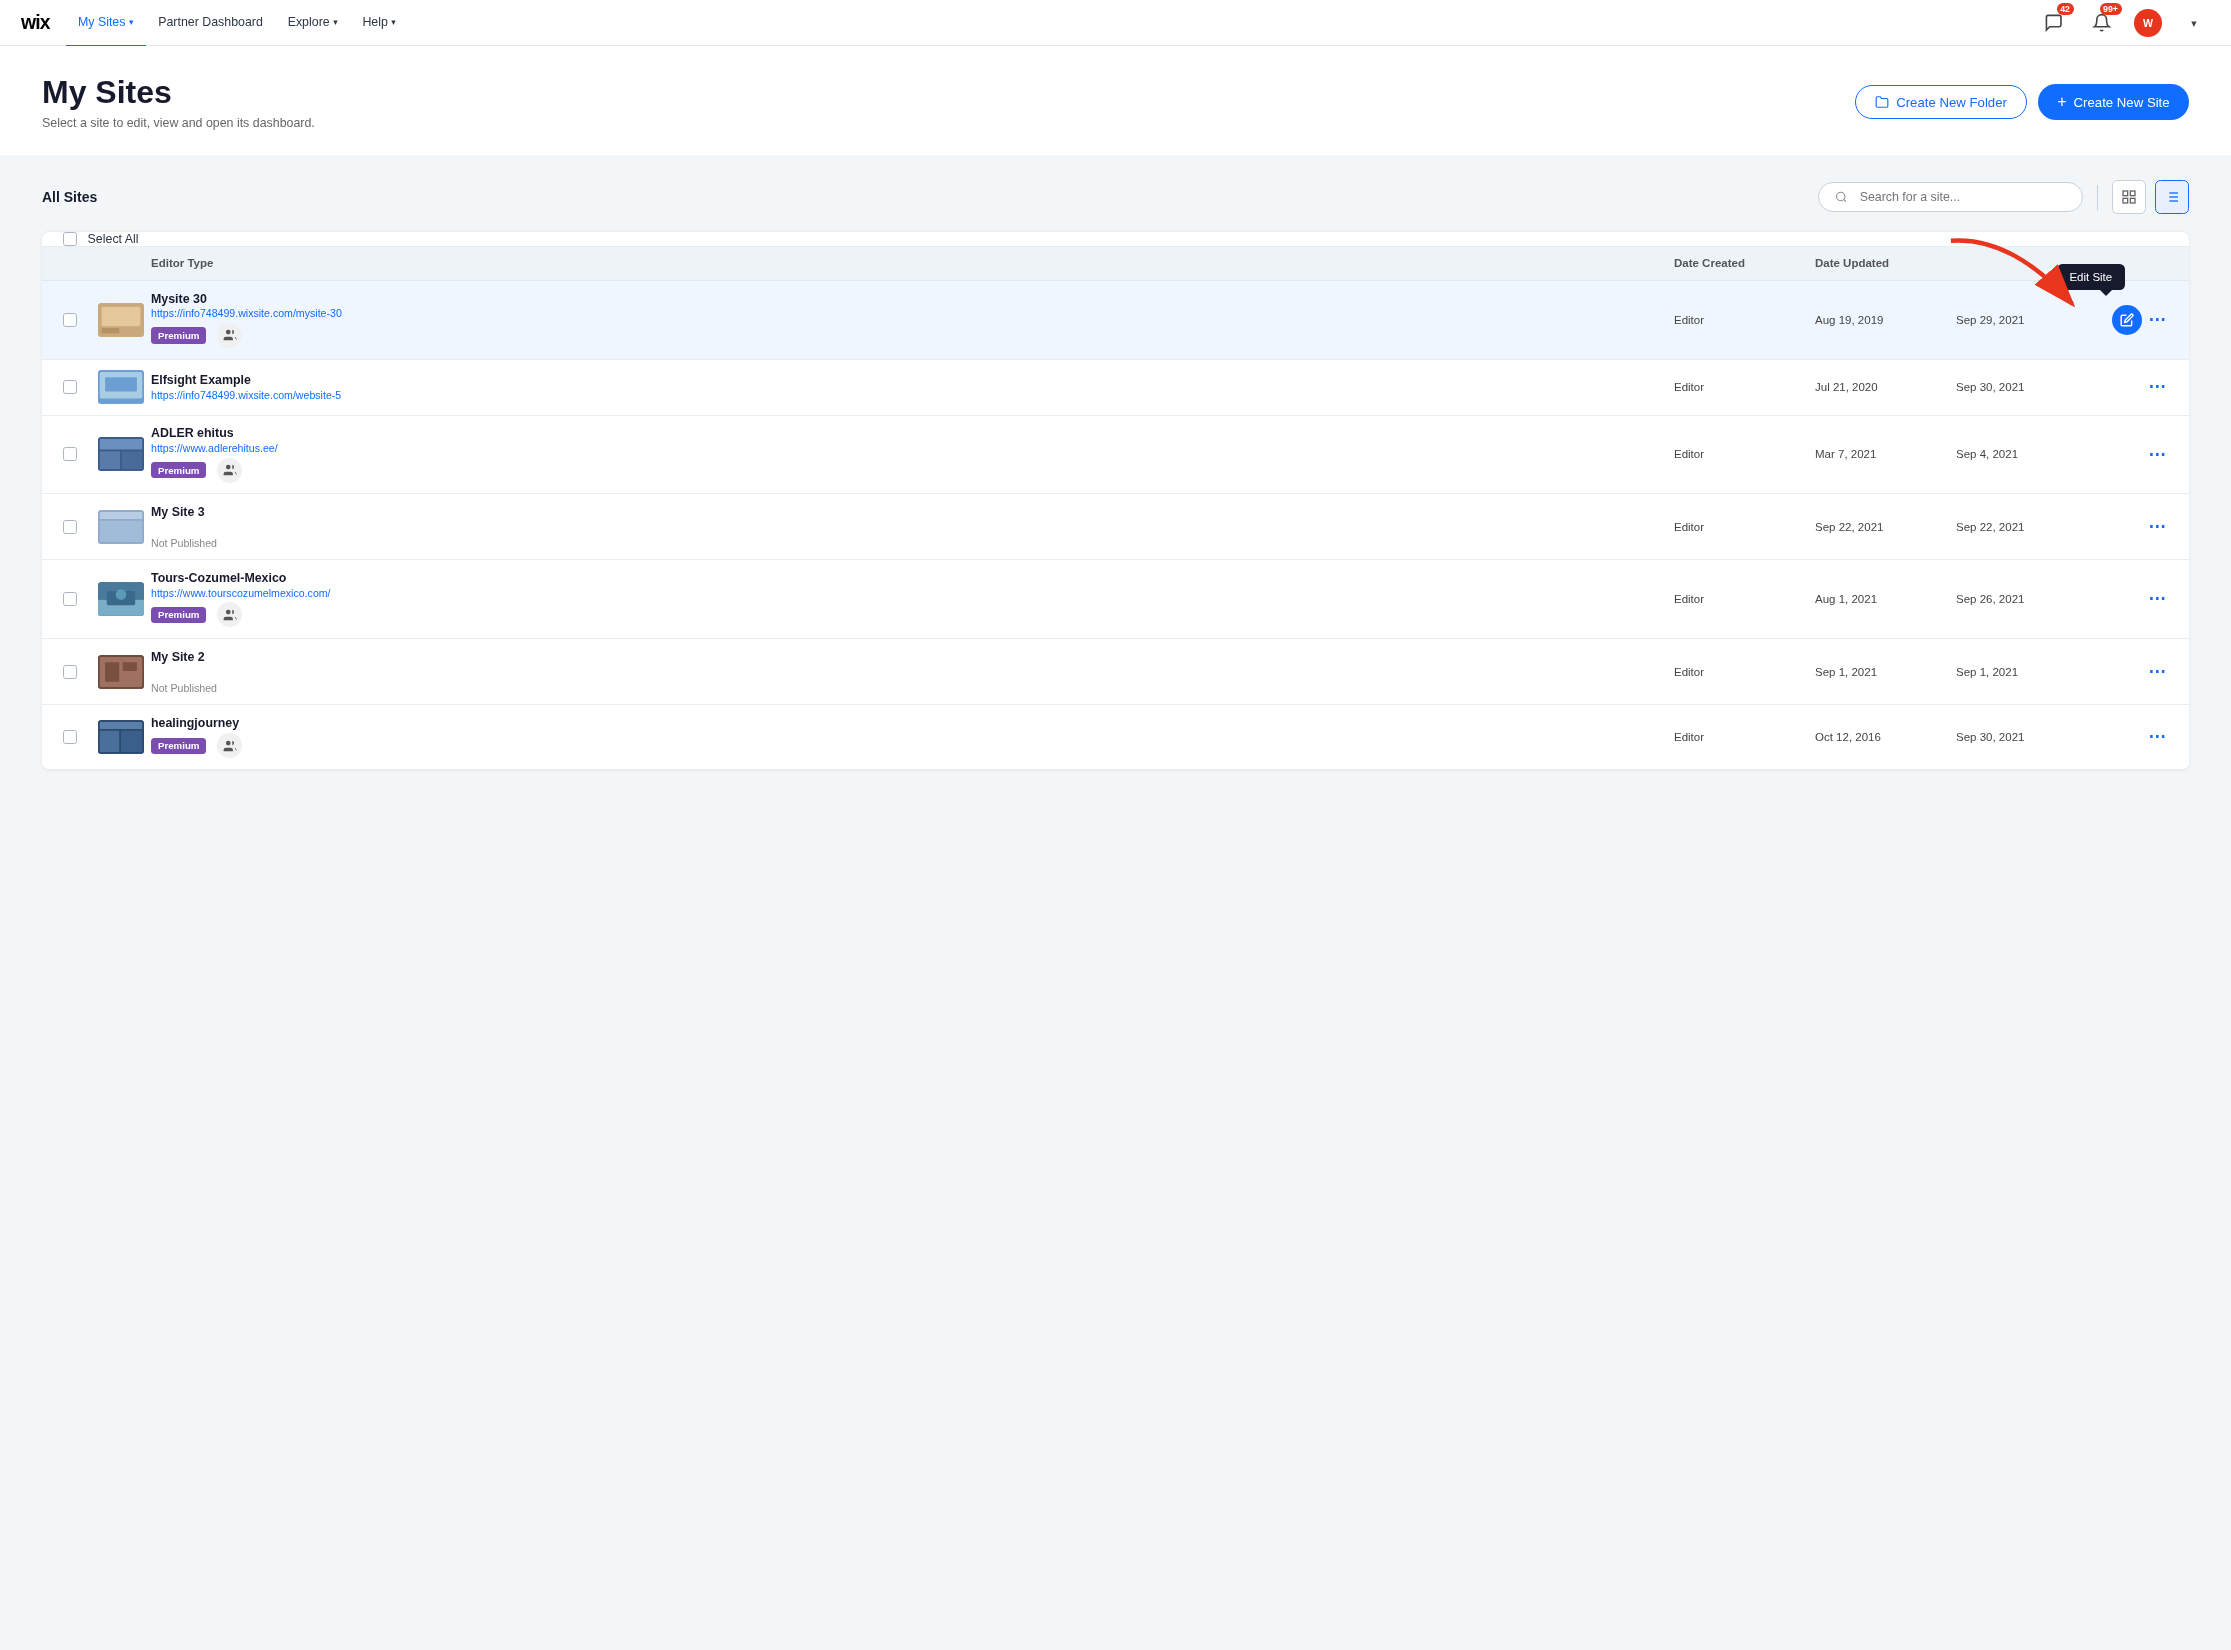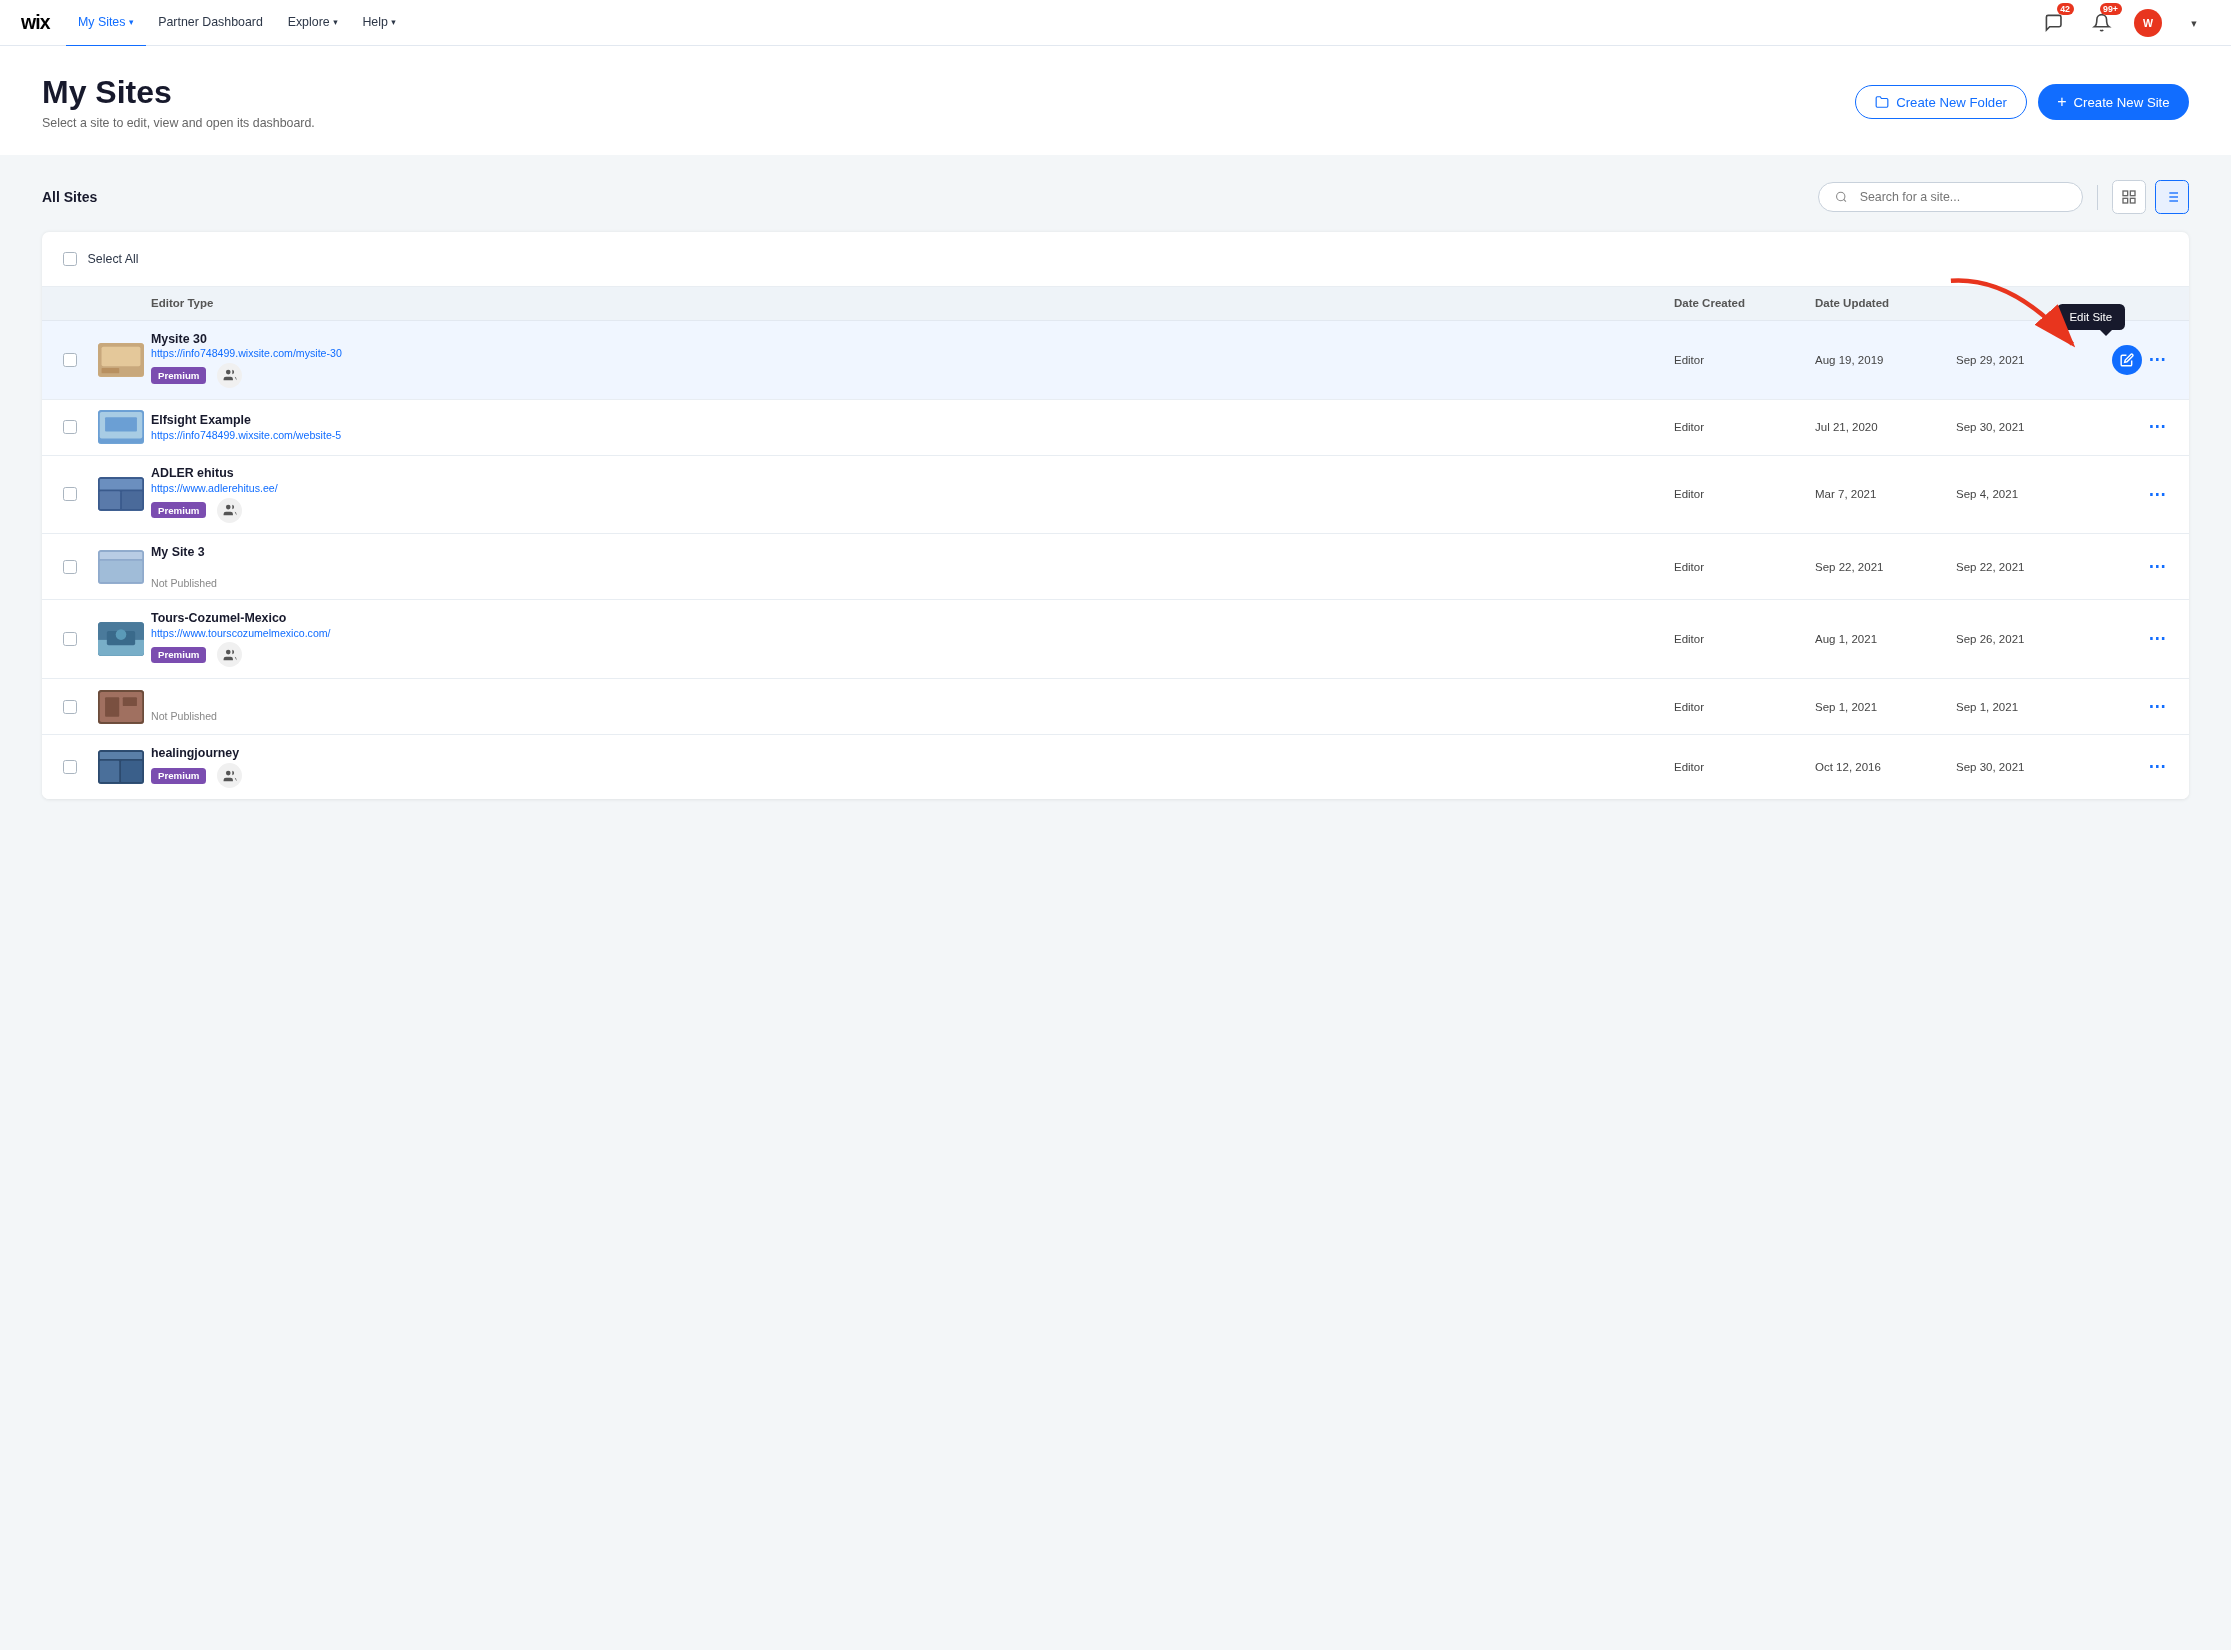--- a/index.html
+++ b/index.html
@@ -94,21 +94,21 @@
     }
     .view-btn.active { background: #e8f0fe; border-color: #116dff; color: #116dff; }
 
     
     .table-card {
       background: #fff; border-radius: 7px; overflow: hidden;
       box-shadow: 0 0.9px 3.5px rgba(0,0,0,0.08);
     }
     .select-all-row {
       display: flex; align-items: flex-start; gap: 10.6px;
-      padding: 20px 21px; border-bottom: 0.9px solid #e8edf2;
+      padding: 0 21px; border-bottom: 0.9px solid #e8edf2;
     }
     .select-all-label { font-size: 12.4px; font-weight: 500; }
 
     
     .table-header {
       display: grid;
       grid-template-columns: 35px 53px 1fr 141px 141px 141px 71px;
       background: #eef3f8; padding: 10.6px 21px;
       border-bottom: 0.9px solid #e2e8f0;
     }
@@ -466,20 +466,21 @@
       <div class="checkbox"></div>
       <div class="site-thumb thumb-6">
         <svg viewBox="0 0 52 38">
           <rect width="52" height="38" fill="#6b4c3b"></rect>
           <rect x="2" y="2" width="48" height="34" fill="#a07060" rx="2"></rect>
           <rect x="8" y="8" width="16" height="22" fill="#7a5040" rx="1"></rect>
           <rect x="28" y="8" width="16" height="10" fill="#7a5040" rx="1"></rect>
         </svg>
       </div>
       <div>
+        <div class="site-name">My Site 2</div>
         <div class="site-not-published">Not Published</div>
       </div>
       <div class="cell-text">Editor</div>
       <div class="cell-date">Sep 1, 2021</div>
       <div class="cell-date">Sep 1, 2021</div>
       <div class="row-actions">
         <div class="more-btn">⋯</div>
       </div>
     </div>
 

